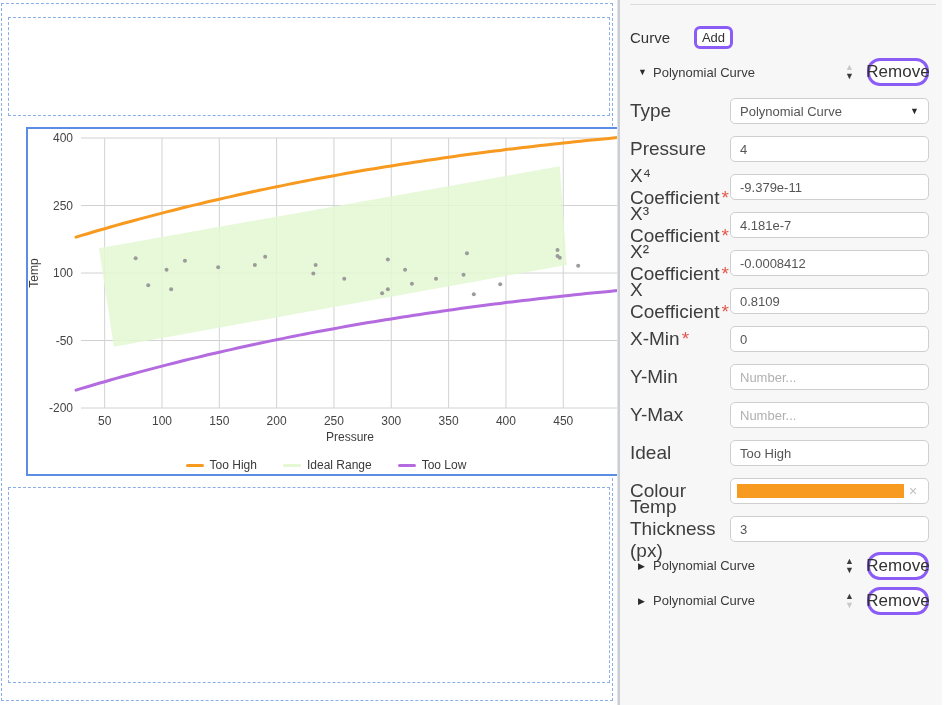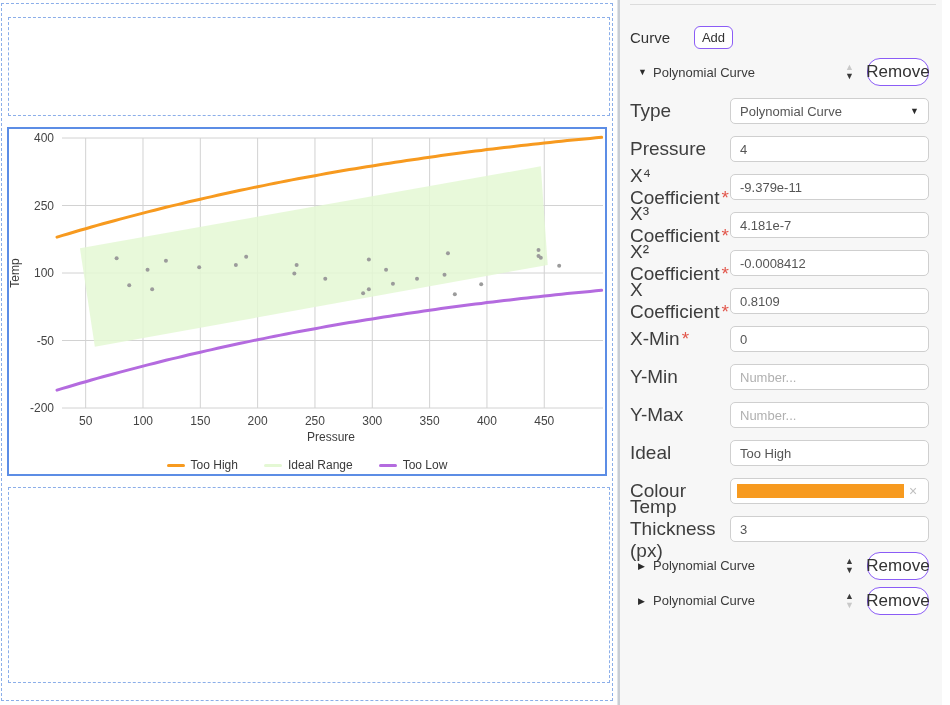--- a/index.html
+++ b/index.html
@@ -9,39 +9,39 @@
     background:#ffffff; position:relative; overflow:hidden;
     color:#3e3e3e;
   }
   
   #editor { position:absolute; left:0; top:0; width:617px; height:705px; background:#fff; }
   #outer-dashed { position:absolute; left:1px; top:3px; width:612px; height:698px;
     border:1px dashed #8baee9; }
   .empty-widget { position:absolute; left:8px; width:602px; border:1px dashed #8baee9; background:#fff; }
   #empty-top { top:17px; height:99px; }
   #empty-bottom { top:487px; height:196px; }
-  #chart-widget { position:absolute; left:7px; top:127px; width:600px; height:349px;
+  #chart-widget { position:absolute; left:26px; top:127px; width:600px; height:349px;
     border:2px solid #5c8de5; background:#fff; }
   #chart-inner { position:relative; width:596px; height:345px; }
   #chart-svg { position:absolute; left:0; top:0; }
   #legend { position:absolute; left:0; top:326px; width:596px; height:20px;
     display:flex; justify-content:center; align-items:center; gap:26px; }
   .legend-item { display:flex; align-items:center; gap:6px; font-size:12px; color:#3a3a3a; }
   .legend-dash { width:18px; height:3px; border-radius:2px; }
   
   #panel-scrollbar { position:absolute; left:617px; top:0; width:11px; height:705px;
     background:#c9ced4; border-left:1px solid #e2e5e8; }
   
   #props { position:absolute; left:620px; top:0; width:322px; height:705px;
     background:#f7f7f7; font-size:13px; }
   #props-topline { position:absolute; left:10px; right:6px; top:4px; height:1px; background:#dcdcdc; }
   #props-content { position:absolute; left:10px; right:13px; top:0; }
   #row-curve { margin-top:24px; height:26px; display:flex; align-items:center; }
   #section-title { font-size:15px; color:#333; }
-  .btn { background:#fff; border:1px solid #8b5cf6; border-radius:7px; color:#333;
+  .btn { background:#fff; border:3px solid #8b5cf6; border-radius:7px; color:#333;
     display:flex; align-items:center; justify-content:center; cursor:pointer; }
   #add-button { width:39px; height:23px; margin-left:24px; font-size:13px; border-radius:6px; }
   .curve-row { display:flex; align-items:center; padding-left:8px; }
   #curve-header { margin-top:5px; margin-bottom:3px; height:34px; }
   .collapsed-row { height:35px; }
   .disclosure { width:15px; font-size:9px; color:#2b2b2b; cursor:pointer; }
   .curve-name { font-size:13px; color:#3a3a3a; }
   .spacer { flex:1; }
   .reorder { display:flex; flex-direction:column; align-items:center; margin-right:13px; cursor:pointer; }
   .reorder span { font-size:9px; line-height:9px; }

